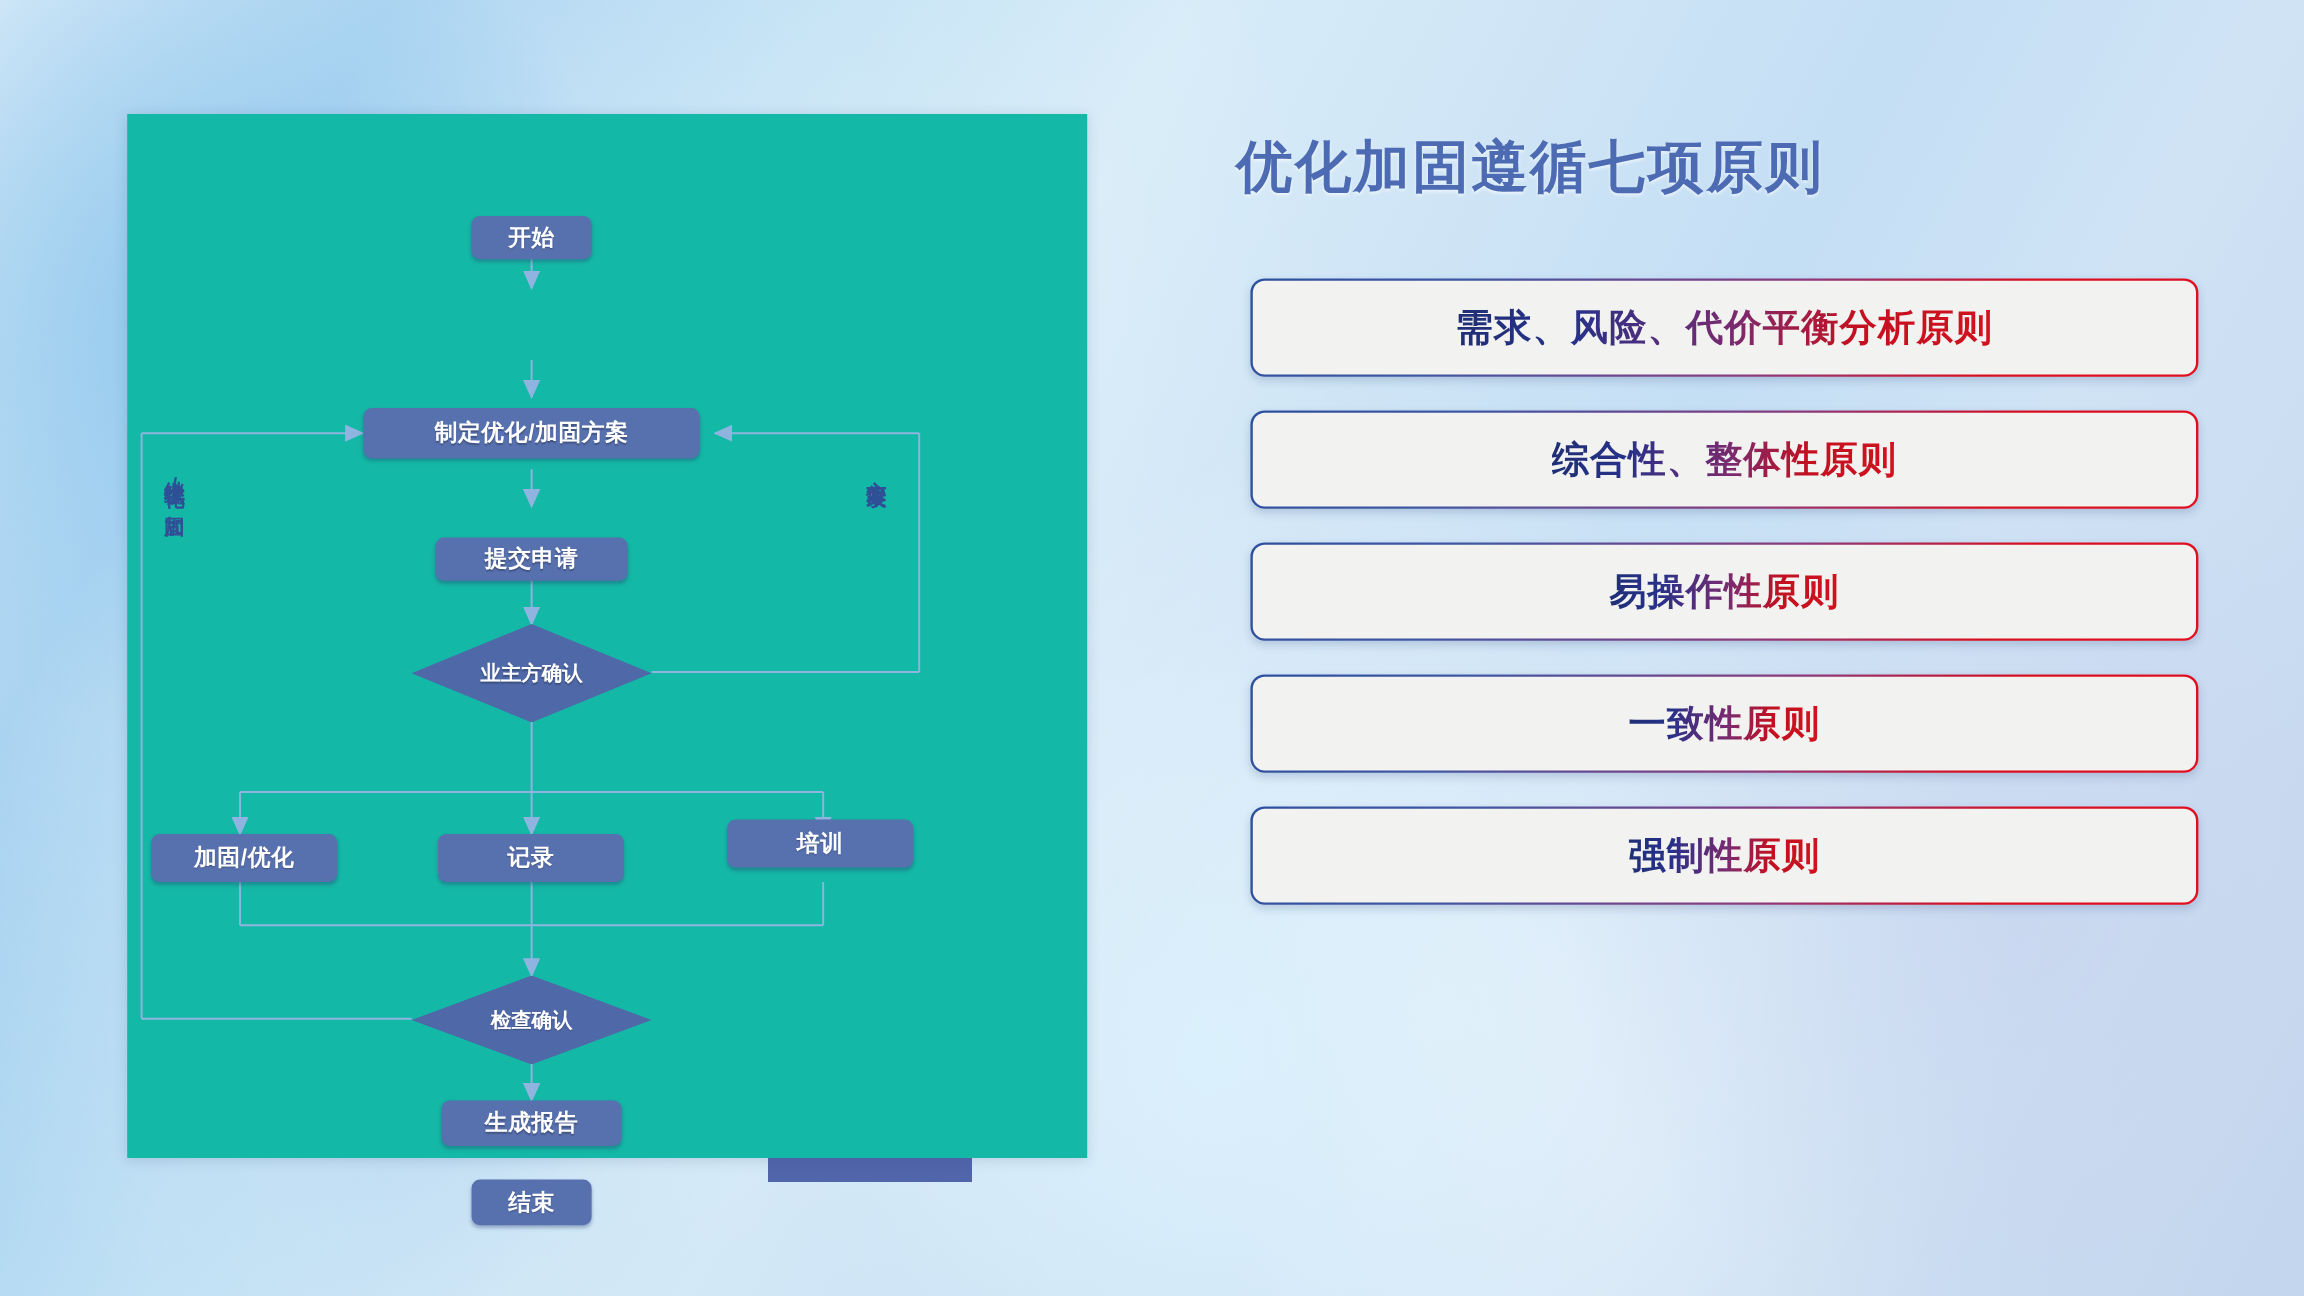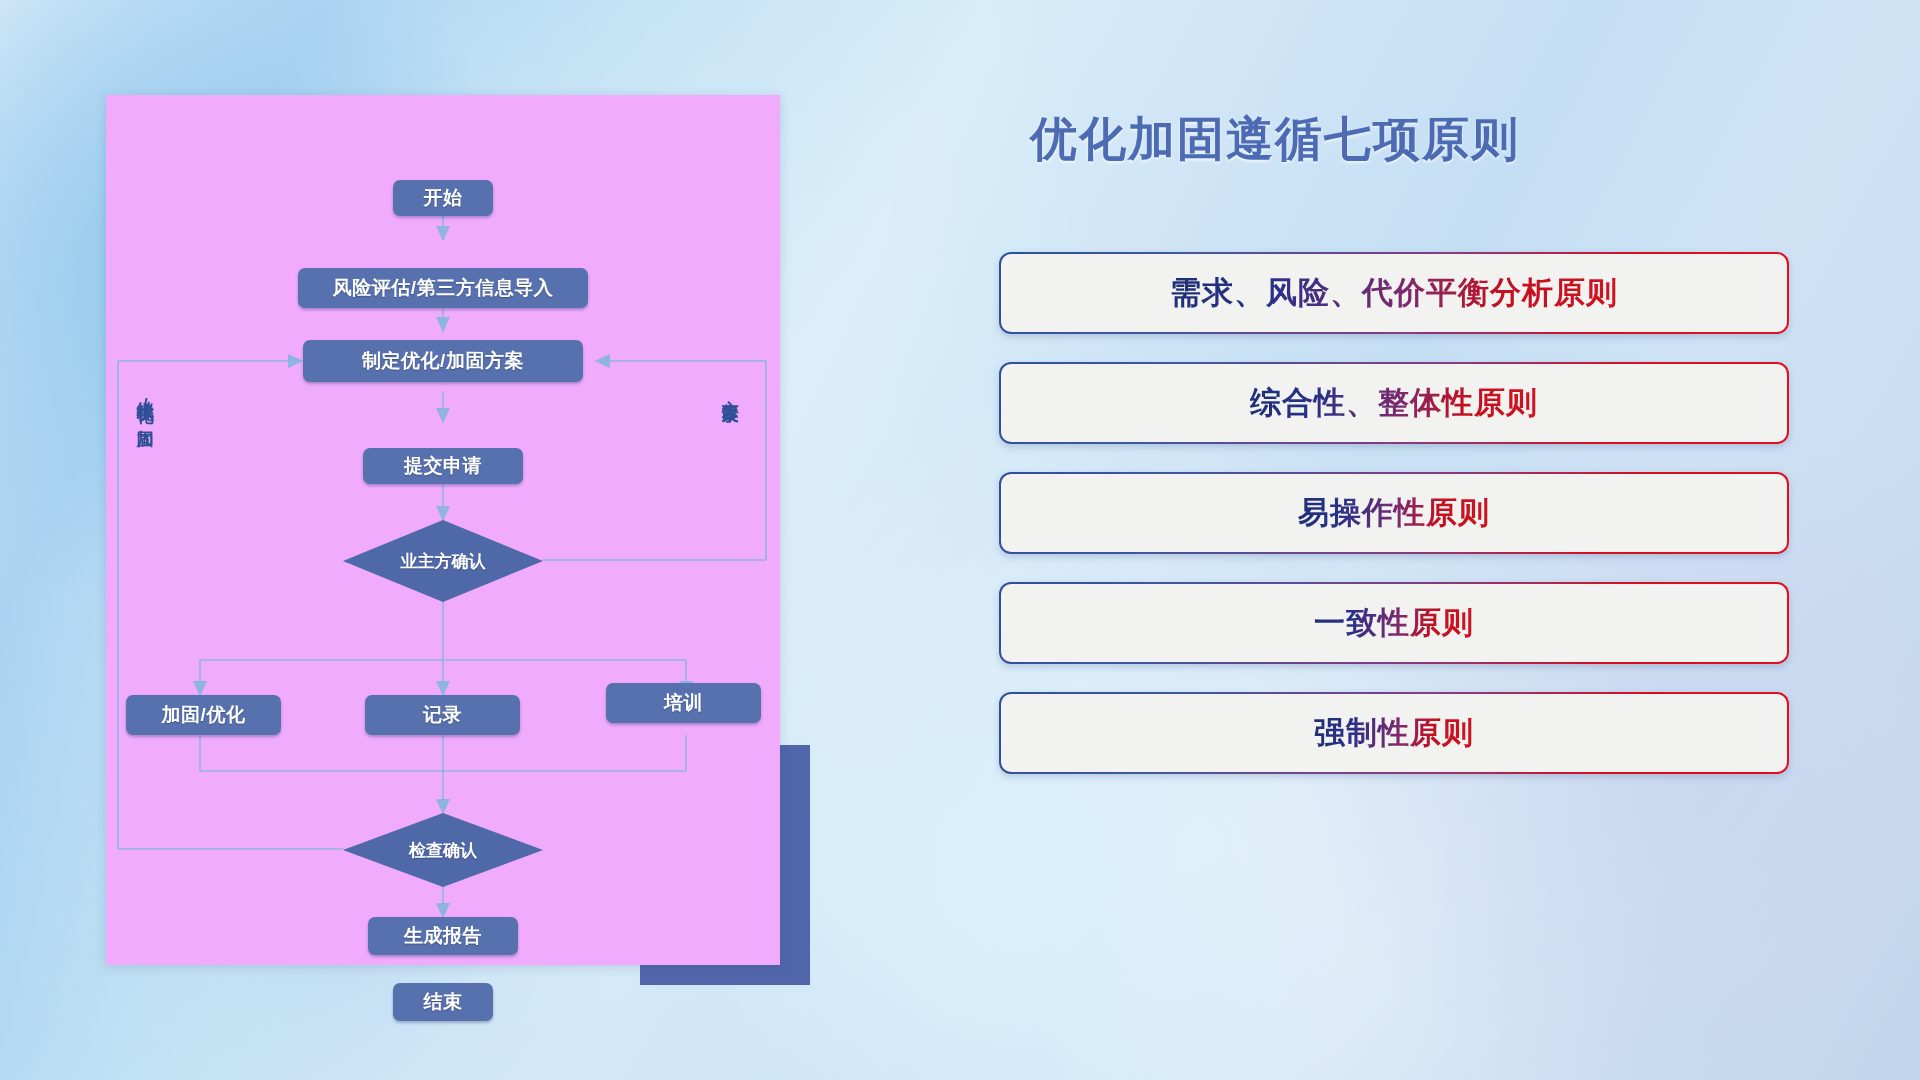--- a/index.html
+++ b/index.html
@@ -32,22 +32,22 @@
             background:radial-gradient(circle,#c9d6ef 0%,rgba(201,214,239,0) 70%); opacity:.75; }
   .blob-d { left:40px; top:700px; width:620px; height:460px;
             background:radial-gradient(circle,#bcd9f2 0%,rgba(188,217,242,0) 70%); opacity:.7; }
 
   
   .accent-rect {
     position:absolute; left:640px; top:745px; width:170px; height:240px;
     background:#4a5fa5; opacity:.95;
   }
   .flow-card {
-    position:absolute; left:106px; top:95px; width:674px; height:870px;
-    background:#f0abfc;
+    position:absolute; left:106px; top:95px; width:800px; height:870px;
+    background:#14b8a6;
     box-shadow:0 2px 10px rgba(40,70,120,.18);
   }
 
   .flow { position:absolute; inset:0; }
   .flow svg { position:absolute; left:0; top:0; }
 
   .node {
     position:absolute;
     display:flex; align-items:center; justify-content:center;
     background:#5770ae;
@@ -80,21 +80,21 @@
     line-height:1.05;
   }
 
   
   .title {
     position:absolute; left:1030px; top:108px; width:700px;
     font-size:47px; font-weight:bold; color:#4d6bb3;
     letter-spacing:2px; text-align:left;
     text-shadow:0 2px 3px rgba(255,255,255,.65);
   }
-  .cards { position:absolute; left:999px; top:232px; width:790px;margin-top:20px; }
+  .cards { position:absolute; left:1042px; top:232px; width:790px; }
 
   .pcard {
     position:relative;
     height:82px;
     margin-bottom:28px;
     border-radius:12px;
     padding:2px;
     background:linear-gradient(118deg,#2d4f9e 0%,#3f57a3 22%,#8a3a7c 55%,#d80e1f 78%,#e10f20 100%);
     box-shadow:0 3px 7px rgba(60,80,130,.22);
   }
@@ -167,23 +167,20 @@
         <line x1="437" y1="465" x2="660" y2="465"></line>
         <line x1="660" y1="465" x2="660" y2="266"></line>
         <line x1="660" y1="266" x2="490" y2="266" marker-end="url(#ah)"></line>
       </g>
     </svg>
 
     <div class="node" style="left:287px;top:85px;width:100px;height:36px;">
       <span>开始</span>
     </div>
 
-    <div class="node" style="left:192px;top:173px;width:290px;height:40px;">
-      <span>风险评估/第三方信息导入</span>
-    </div>
 
     <div class="node" style="left:197px;top:245px;width:280px;height:42px;">
       <span>制定优化/加固方案</span>
     </div>
 
     <div class="node" style="left:257px;top:353px;width:160px;height:36px;">
       <span>提交申请</span>
     </div>
 
     <div class="diamond" style="left:237px;top:425px;width:200px;height:82px;">

